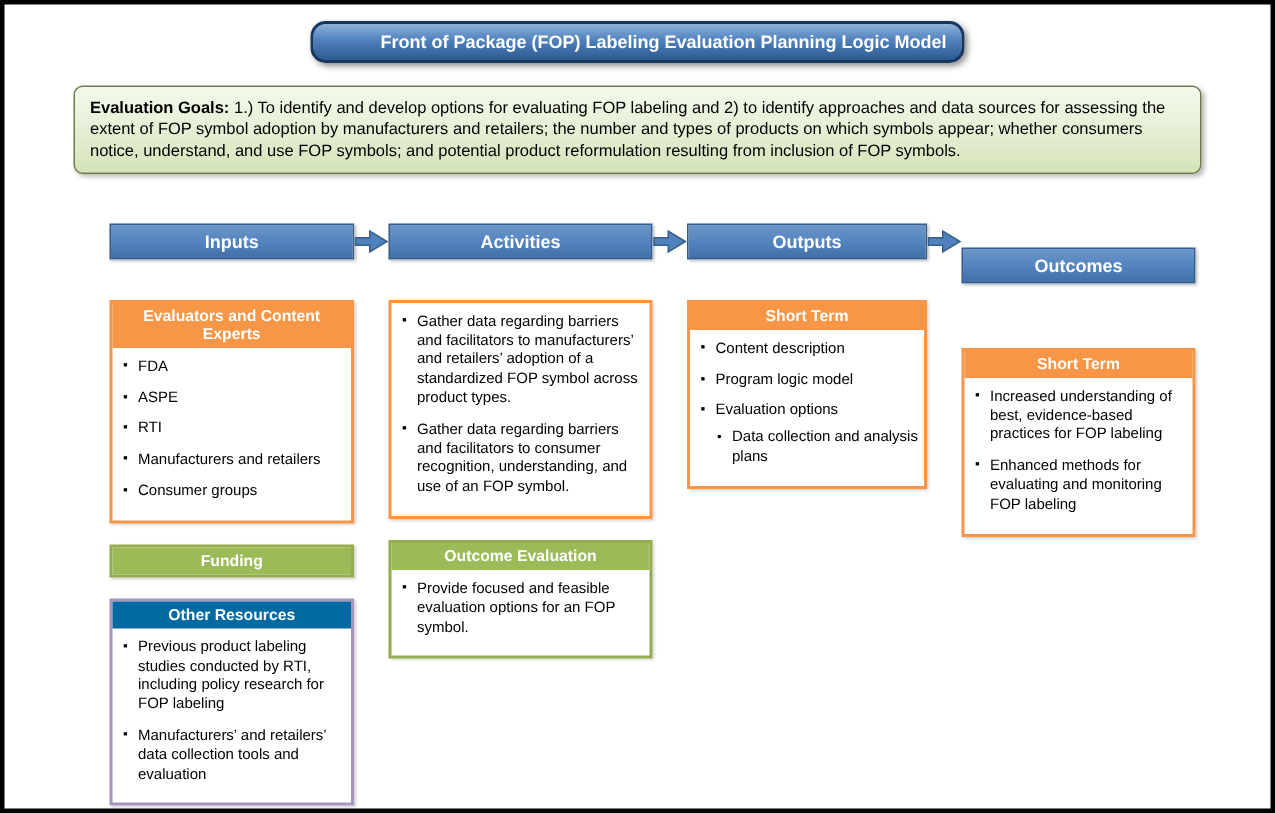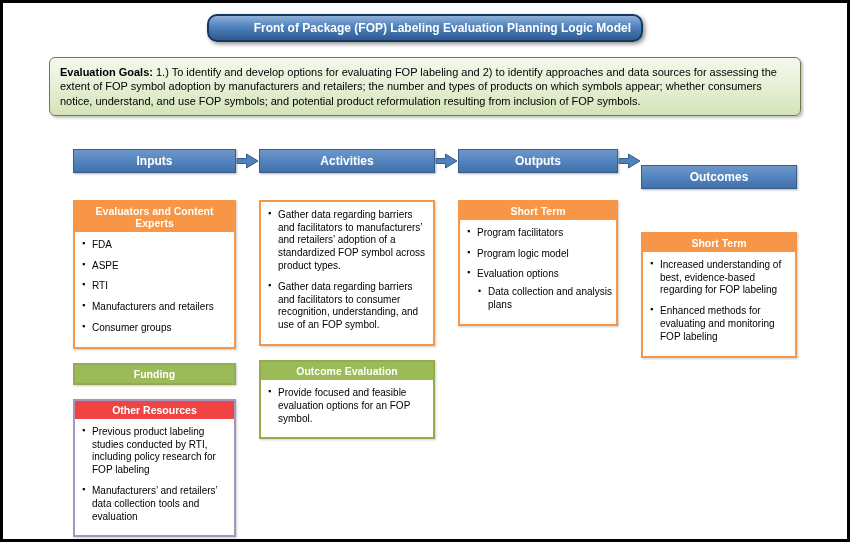--- a/index.html
+++ b/index.html
@@ -80,21 +80,21 @@
     font-weight: bold;
     font-size: 10.5px;
     text-align: center;
     padding: 3px 3px;
   }
   .theme-orange { border-color: #f79646; }
   .theme-orange .box-head { background: #f79646; }
   .theme-green  { border-color: #94ab4f; }
   .theme-green  .box-head { background: #9bbb59; }
   .theme-purple { border-color: #a695bd; }
-  .theme-purple .box-head { background: #ef4444; }
+  .theme-purple .box-head { background: #0369a1; }
 
   .box ul { list-style: none; padding: 7px 4px 4px 7px; }
   .box li {
     position: relative;
     font-size: 10px;
     line-height: 1.28;
     padding-left: 10px;
     margin-bottom: 8px;
   }
   .box li::before {
@@ -185,34 +185,34 @@
         </ul>
       </div>
     </div>
 
     <div class="gap"></div>
 
     <div class="col w3">
       <div class="box theme-orange">
         <div class="box-head">Short Term</div>
         <ul>
-          <li>Program facilitators</li>
+          <li>Content description</li>
           <li>Program logic  model</li>
           <li>Evaluation options</li>
           <li class="sub">Data collection and analysis plans</li>
         </ul>
       </div>
     </div>
 
     <div class="gap"></div>
 
     <div class="col w4">
       <div class="box theme-orange">
         <div class="box-head">Short Term</div>
         <ul>
-          <li>Increased understanding of best, evidence-based regarding for FOP labeling</li>
+          <li>Increased understanding of best, evidence-based practices for FOP labeling</li>
           <li>Enhanced methods for evaluating and monitoring FOP labeling</li>
         </ul>
       </div>
     </div>
 
   </div>
 </div>
 
 </body></html>

